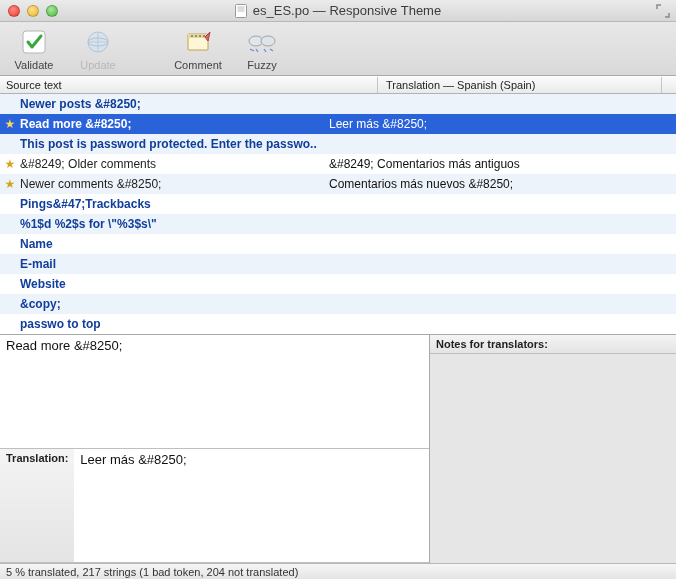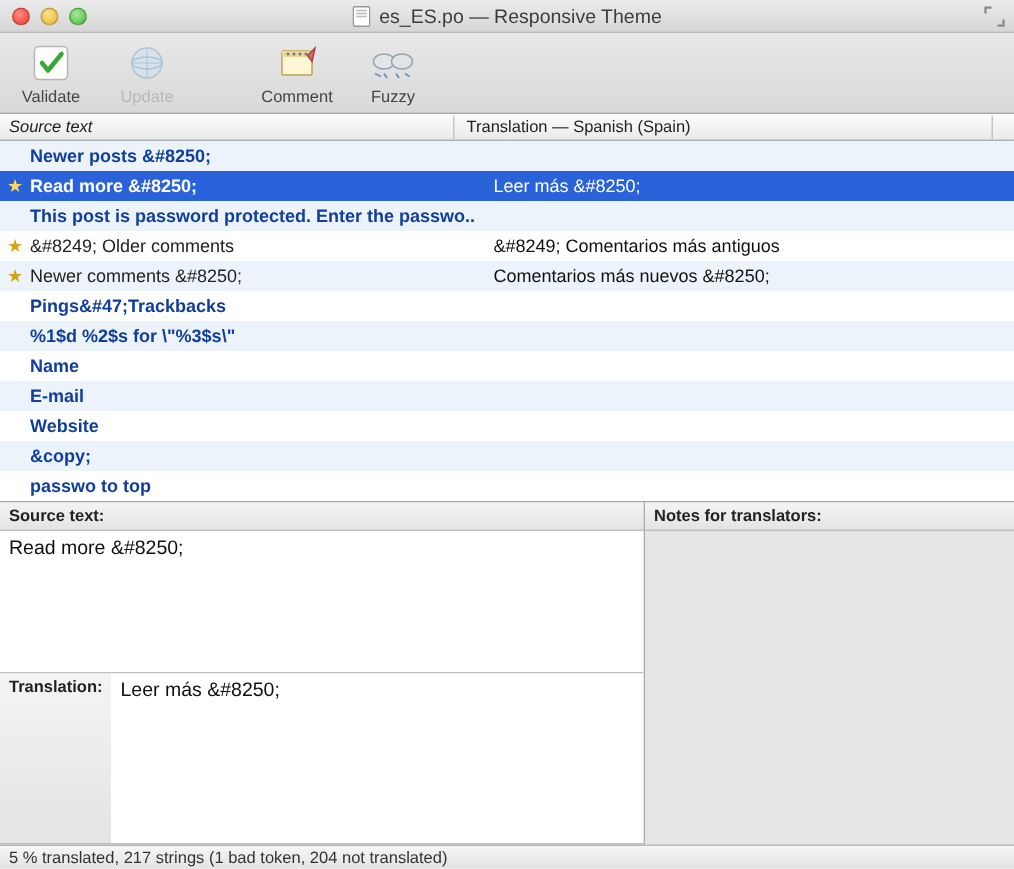--- a/index.html
+++ b/index.html
@@ -52,21 +52,21 @@
   .tb-sep { width: 20px; }
   
   .colhead {
     height: 18px;
     background: linear-gradient(#fbfbfb, #eaeaea);
     border-top: 1px solid #fff;
     border-bottom: 1px solid #b3b3b3;
     display: flex;
     font-size: 11px; color: #222;
   }
-  .colhead .c1 { width: 303px; padding-left: 6px; border-right: 1px solid #c5c5c5; display:flex;align-items:center;font-style:italic;}
+  .colhead .c1 { width: 378px; padding-left: 6px; border-right: 1px solid #c5c5c5; display:flex;align-items:center;}
   .colhead .c2 { flex: 1; padding-left: 8px; display:flex;align-items:center;}
   .colhead .cend { width: 15px; border-left: 1px solid #c5c5c5; }
   
   .table { background: #fff; overflow-y: auto; height: 240px; }
   .row { display: flex; height: 20px; align-items: center; font-size: 12px; }
   .row .star { width: 20px; text-align: center; color: #d6a41a; font-size: 12px; }
   .row .src { width: 301px; white-space: nowrap; overflow: hidden; text-overflow: ellipsis; }
   .row .tr { flex: 1; padding-left: 8px; white-space: nowrap; overflow: hidden; color: #111; }
   .row.even { background: #edf3fb; }
   .row.odd { background: #ffffff; }
@@ -234,21 +234,20 @@
     <div class="row odd untrans">
       <div class="star"></div>
       <div class="src">passwo to top</div>
       <div class="tr"></div>
     </div>
   </div>
 
 <div class="lower">
   <div class="left">
     <div class="sec1">
-      <div class="pane-label">Source text:</div>
       <div class="pane-box grow">
         <div class="pane-text">Read more &amp;#8250;</div>
       </div>
     </div>
     <div class="sec2">
       <div class="pane-label">Translation:</div>
       <div class="pane-box grow">
         <div class="pane-text" contenteditable="true" style="">Leer más &amp;#8250;</div>
       </div>
     </div>

